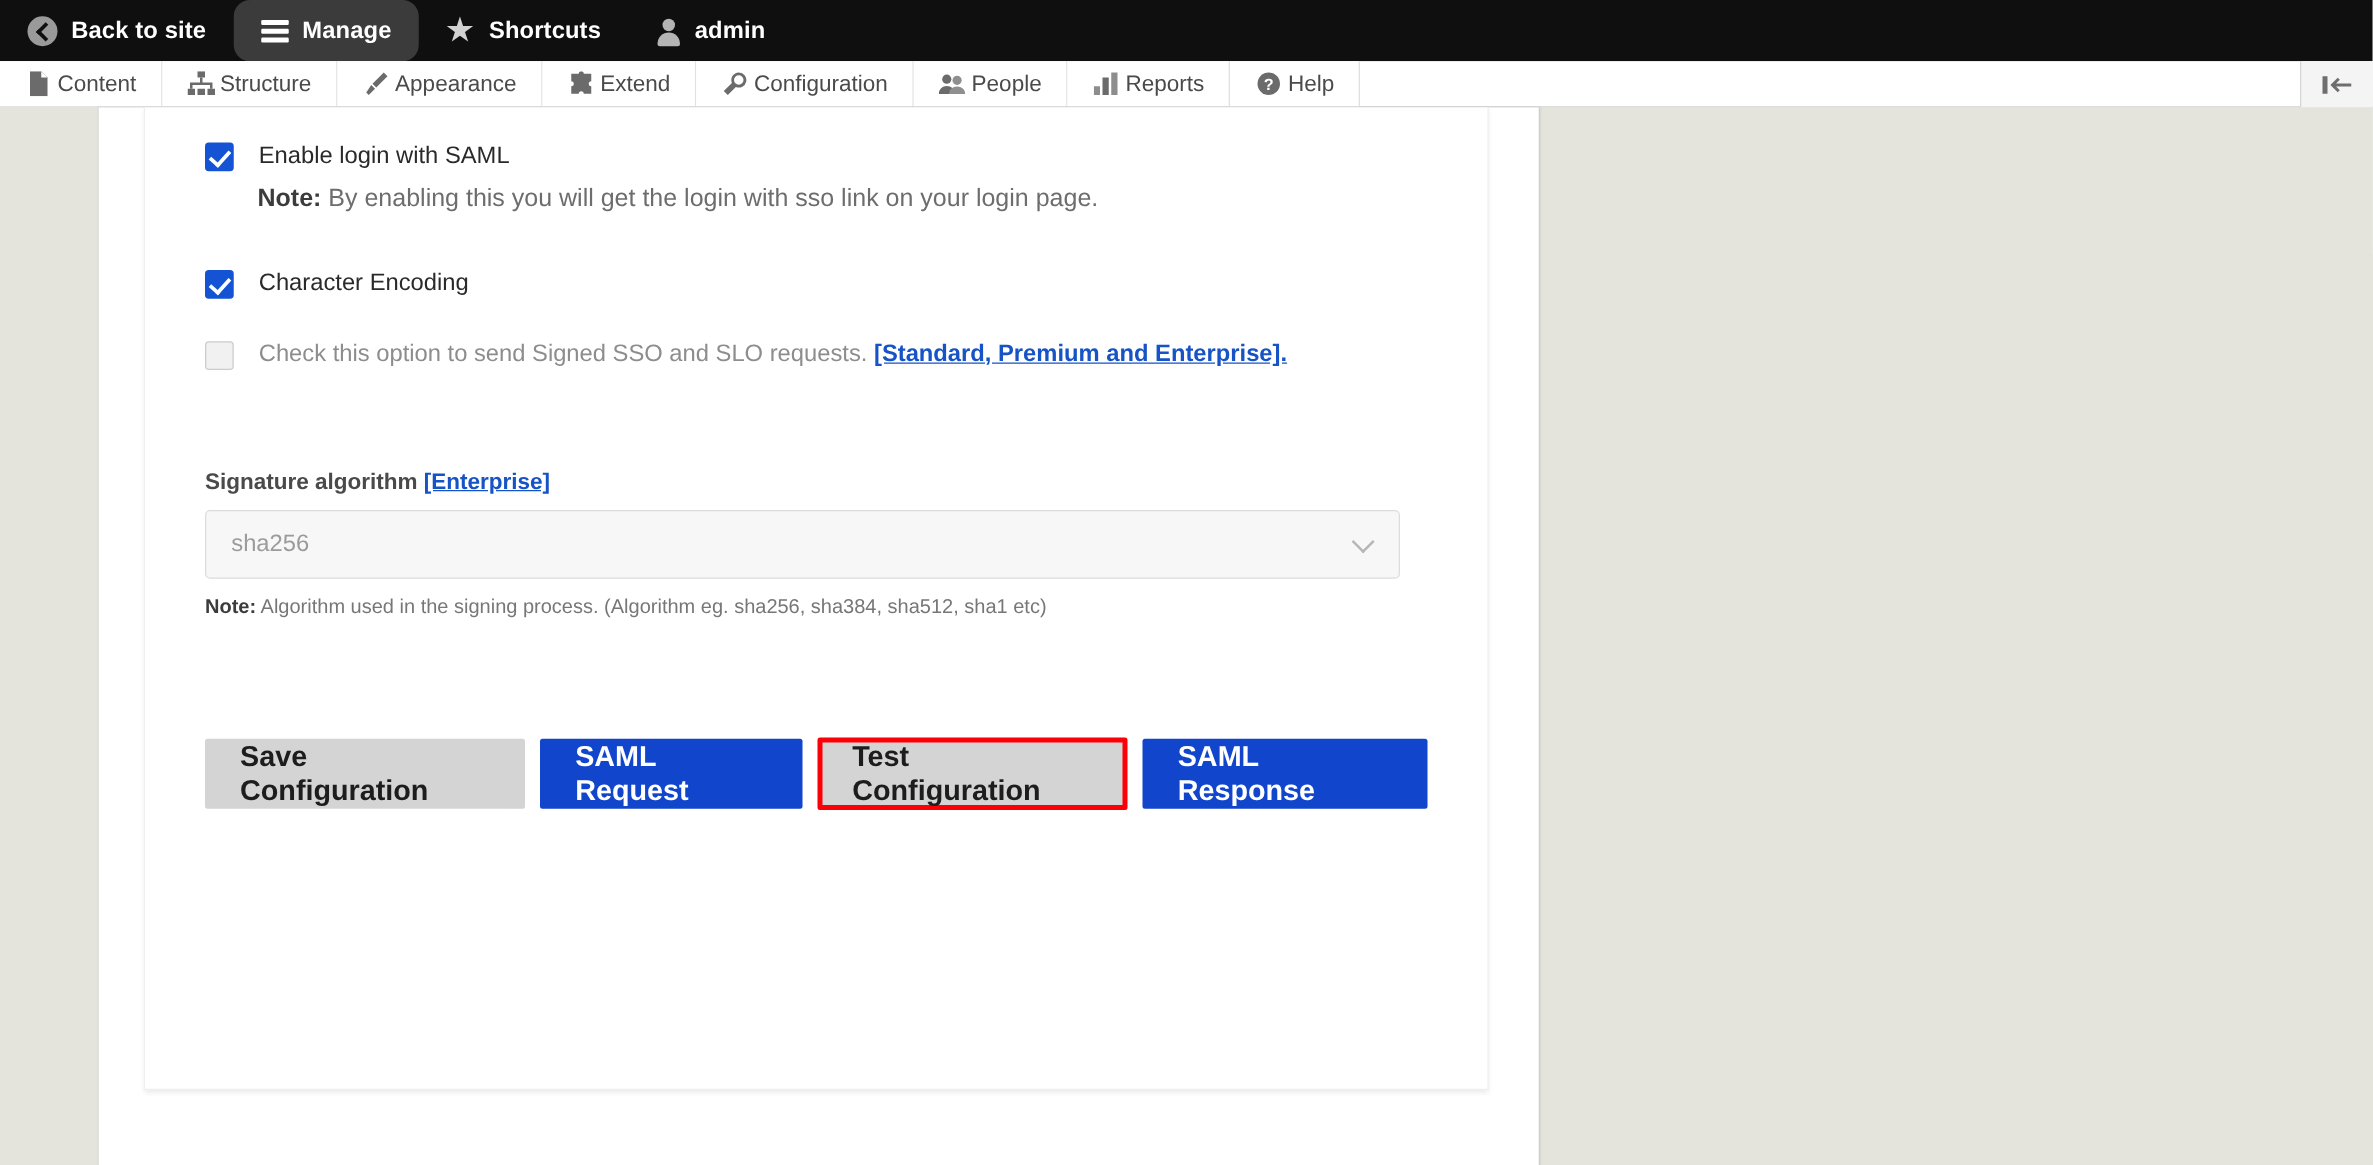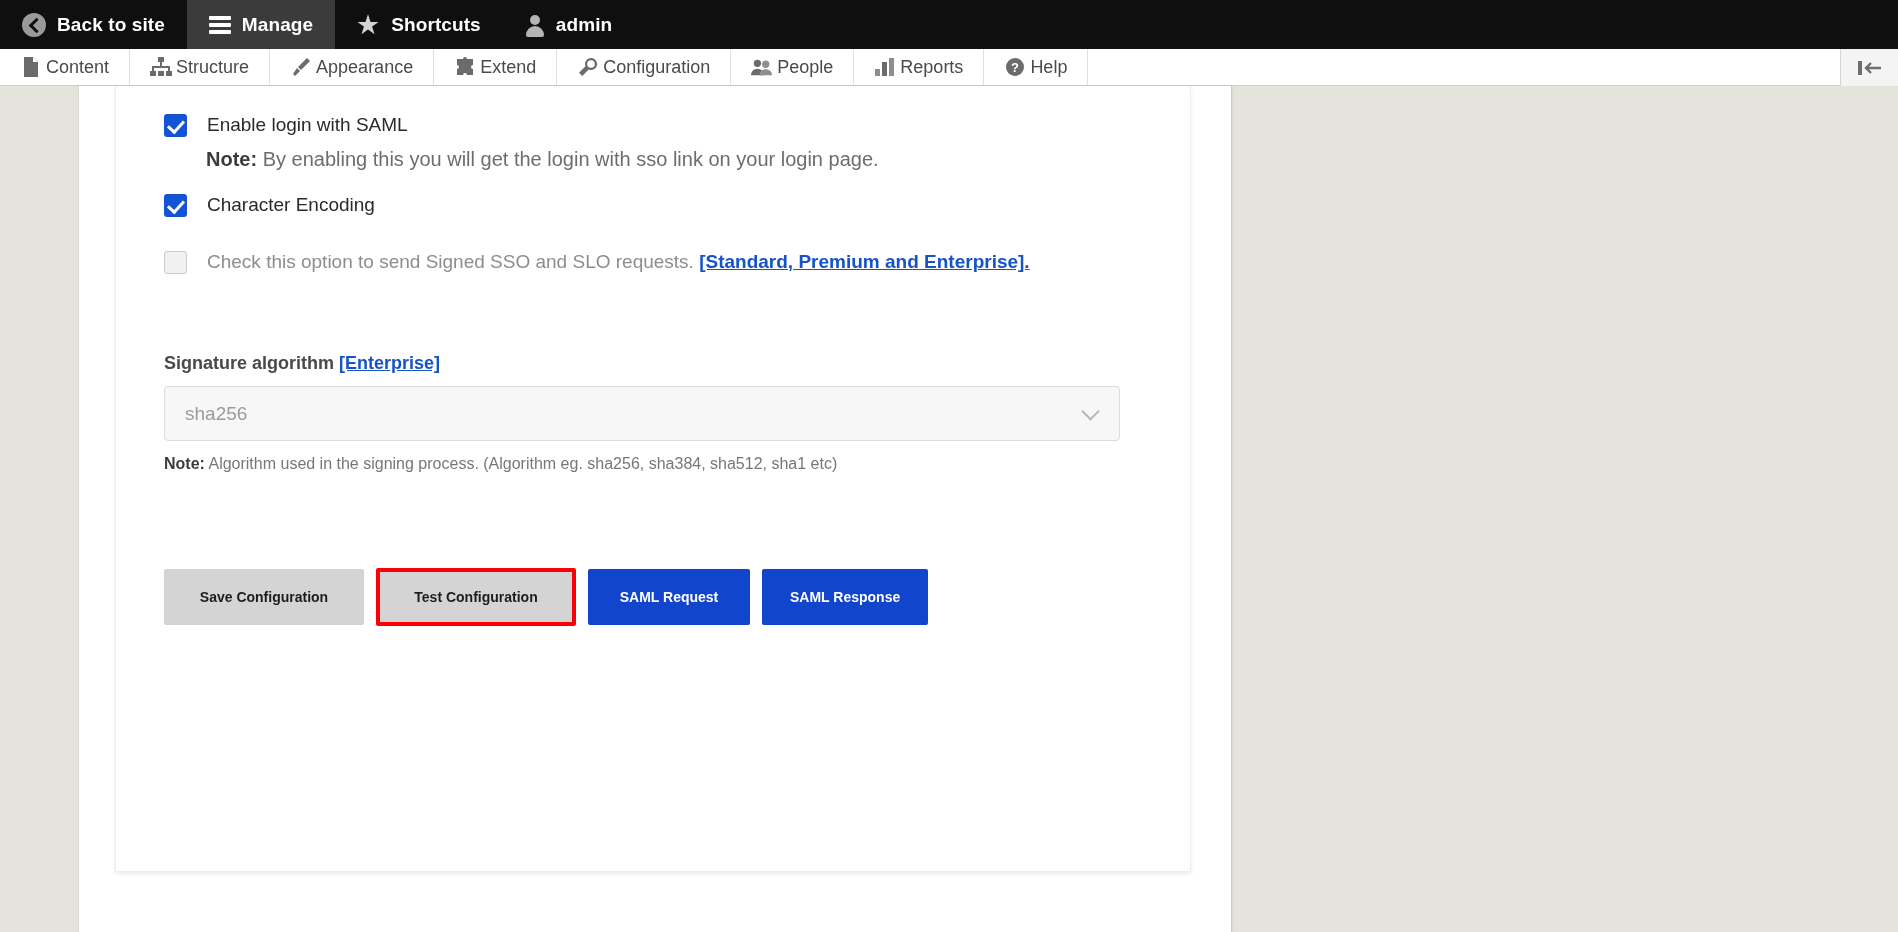--- a/index.html
+++ b/index.html
@@ -21,20 +21,21 @@
   }
   .admin-tab {
     display: flex; align-items: center; gap: 11px;
     padding: 0 22px;
     color: #ffffff;
     font-size: 19px;
     font-weight: bold;
     letter-spacing: .1px;
     cursor: pointer;
     user-select: none;
+    border-radius: 13px;
   }
   .admin-tab.active { background: #3b3b3b; }
   .admin-tab .glyph { display: flex; align-items: center; }
 
   
   .ico-back {
     width: 24px; height: 24px; border-radius: 50%;
     background: #9a9a9a; position: relative;
   }
   .ico-back::after {
@@ -184,21 +185,21 @@
     transform: translateY(-70%) rotate(45deg);
   }
   .field-note { margin: 14px 0 0 0; font-size: 16px; color: #777777; }
   .field-note b { color: #3c3c3c; }
 
   
   .btn-row { display: flex; gap: 12px; margin-top: 95px; align-items: center; }
   .btn {
     height: 56px;
     display: flex; align-items: center; justify-content: center;
-    font-size: 14px; font-weight: bold;
+    font-size: 23px; font-weight: bold;
     cursor: pointer; user-select: none;
     border-radius: 2px;
   }
   .btn-grey { background: #d4d4d4; color: #1d1d1d; padding: 0 28px; min-width: 200px; }
   .btn-blue { background: #1045cc; color: #ffffff; padding: 0 28px; min-width: 162px; }
   .btn-highlight {
     border: 4px solid #fb0007;
     padding: 0 24px;
     height: 58px;
   }
@@ -337,21 +338,21 @@
 
     <div class="cb-row">
       <span class="cb checked"></span>
       <span class="cb-label">Enable login with SAML</span>
     </div>
     <div class="note">
       <b>Note:</b>
       <span>By enabling this you will get the login with sso link on your login page.</span>
     </div>
 
-    <div class="cb-row" style="margin-top:22px">
+    <div class="cb-row" style="margin-top:44px">
       <span class="cb checked"></span>
       <span class="cb-label">Character Encoding</span>
     </div>
 
     <div class="cb-row" style="margin-top:31px">
       <span class="cb unchecked"></span>
       <span class="cb-label muted">
         <span>Check this option to send Signed SSO and SLO requests.</span>
         <a class="link-enterprise">[Standard, Premium and Enterprise].</a>
       </span>
@@ -367,19 +368,19 @@
         <span class="chev"></span>
       </div>
       <div class="field-note">
         <b>Note:</b>
         <span>Algorithm used in the signing process. (Algorithm eg. sha256, sha384, sha512, sha1 etc)</span>
       </div>
     </div>
 
     <div class="btn-row">
       <div class="btn btn-grey">Save Configuration</div>
+      <div class="btn btn-blue">SAML Request</div>
       <div class="btn btn-grey btn-highlight">Test Configuration</div>
-      <div class="btn btn-blue">SAML Request</div>
       <div class="btn btn-blue">SAML Response</div>
     </div>
 
   </div>
 </div>
 
 </body></html>

